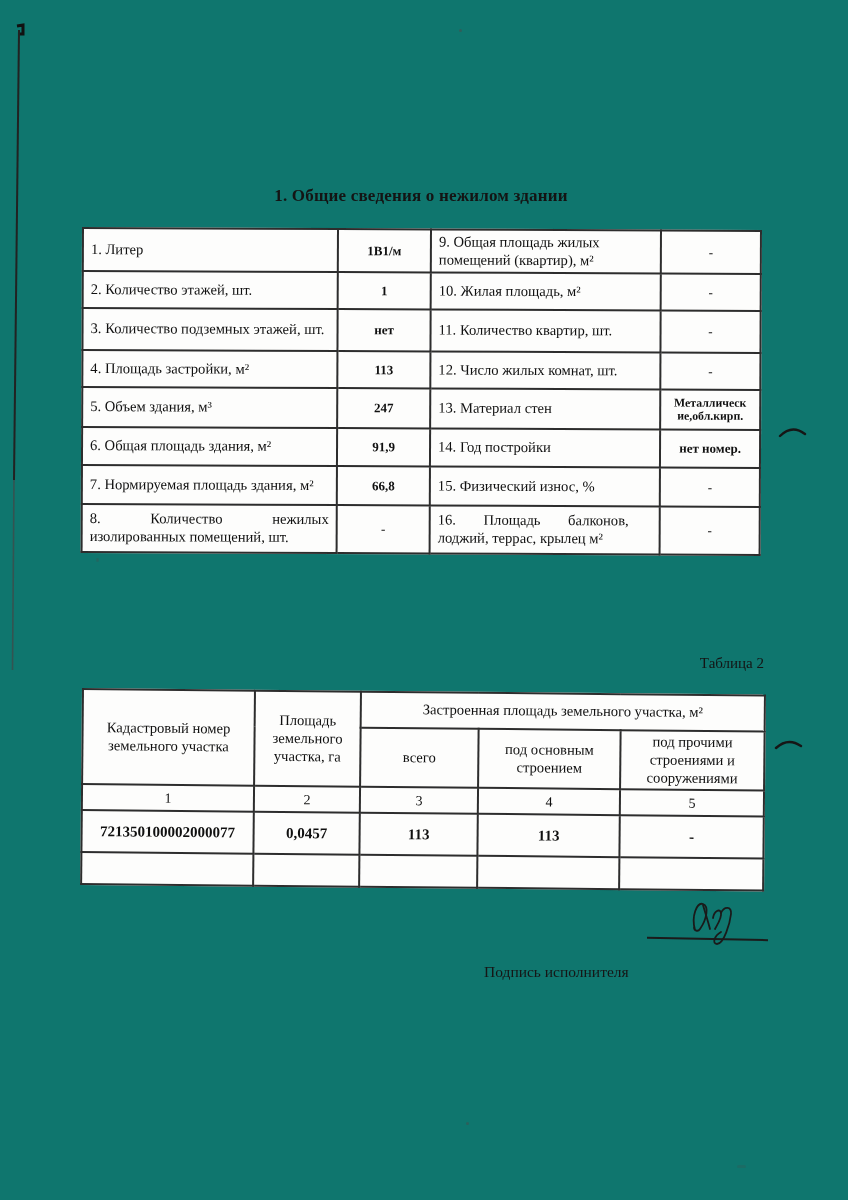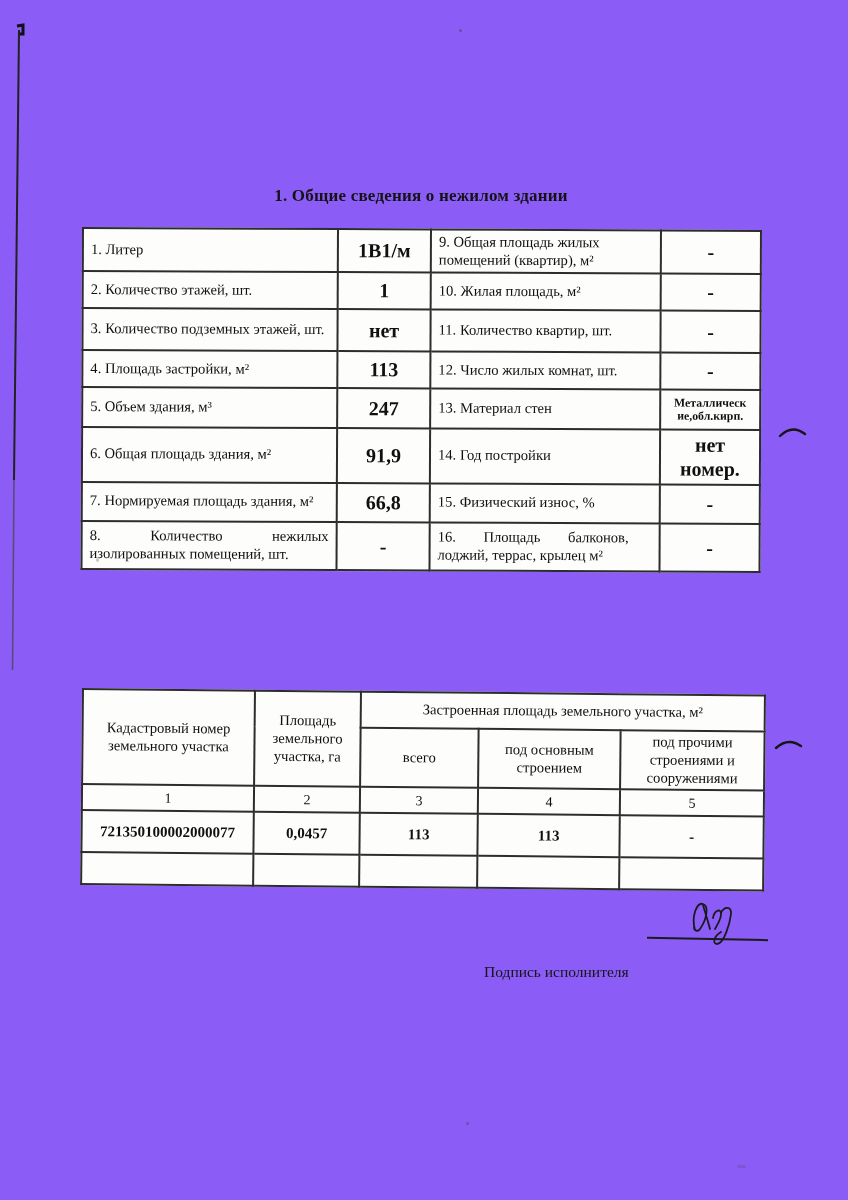--- a/index.html
+++ b/index.html
@@ -1,36 +1,36 @@
 <!DOCTYPE html>
 <html><head>
 <meta charset="utf-8">
 <style>
   html,body{margin:0;padding:0;background:#ffffff;}
   .page{
-    position:relative;width:848px;height:1200px;background:#8b5cf6;
+    position:relative;width:848px;height:1200px;background:#0f766e;
     font-family:"Liberation Serif",serif;color:#141414;overflow:hidden;
   }
   
   .title{position:absolute;left:82px;width:678px;text-align:center;
          font-weight:bold;font-size:17px;letter-spacing:.2px;}
   .t1-title{top:186px;}
   .t2-title{top:620px;}
   .caption{position:absolute;left:82px;text-align:right;font-size:15px;}
   .cap1{top:203px;width:678px;}
   .cap2{top:655px;width:682px;}
 
   
   .t1wrap{position:absolute;left:82px;top:227px;transform:rotate(.25deg);transform-origin:0 0;}
   .t2wrap{position:absolute;left:82px;top:688px;transform:rotate(.55deg);transform-origin:0 0;}
   table.doc-table{border-collapse:collapse;table-layout:fixed;background:#fdfdfc;}
   .doc-table td{border:2px solid #2d2d2d;font-size:14.6px;line-height:1.22;
                 padding:2px 7px;vertical-align:middle;color:#101010;}
   .t1{width:678px;}
-  .t1 td.val{font-weight:bold;text-align:center;font-size:20px;padding:2px 3px;}
+  .t1 td.val{font-weight:bold;text-align:center;font-size:13px;padding:2px 3px;}
   .small{font-size:11.8px !important;line-height:1.12 !important;font-weight:bold;}
   .pre{white-space:pre-line;}
   .justify{text-align:justify;}
   .tight{padding-right:30px !important;}
 
   .t2{width:682px;}
   .t2 td{text-align:center;}
   .t2 .nums td{font-size:14px;padding:1px 2px;height:22px;}
   .t2 .data td{font-weight:bold;font-size:15px;height:36px;}
   .t2 .empty td{height:26px;}
@@ -120,20 +120,21 @@
           <td class="val">-</td>
         </tr>
       </tbody>
     </table>
   </div>
 
   <svg class="curve c1" width="30" height="16" viewBox="0 0 30 16">
     <path d="M2 12 Q14 0 27 10" stroke="#161616" stroke-width="2.4" fill="none" stroke-linecap="round"></path>
   </svg>
 
+  <div class="caption cap2">Таблица 2</div>
 
   <div class="t2wrap">
     <table class="doc-table t2">
       <colgroup>
         <col style="width:172px">
           <col style="width:106px">
           <col style="width:118px">
         <col style="width:142px">
           <col style="width:144px">
       </colgroup>

